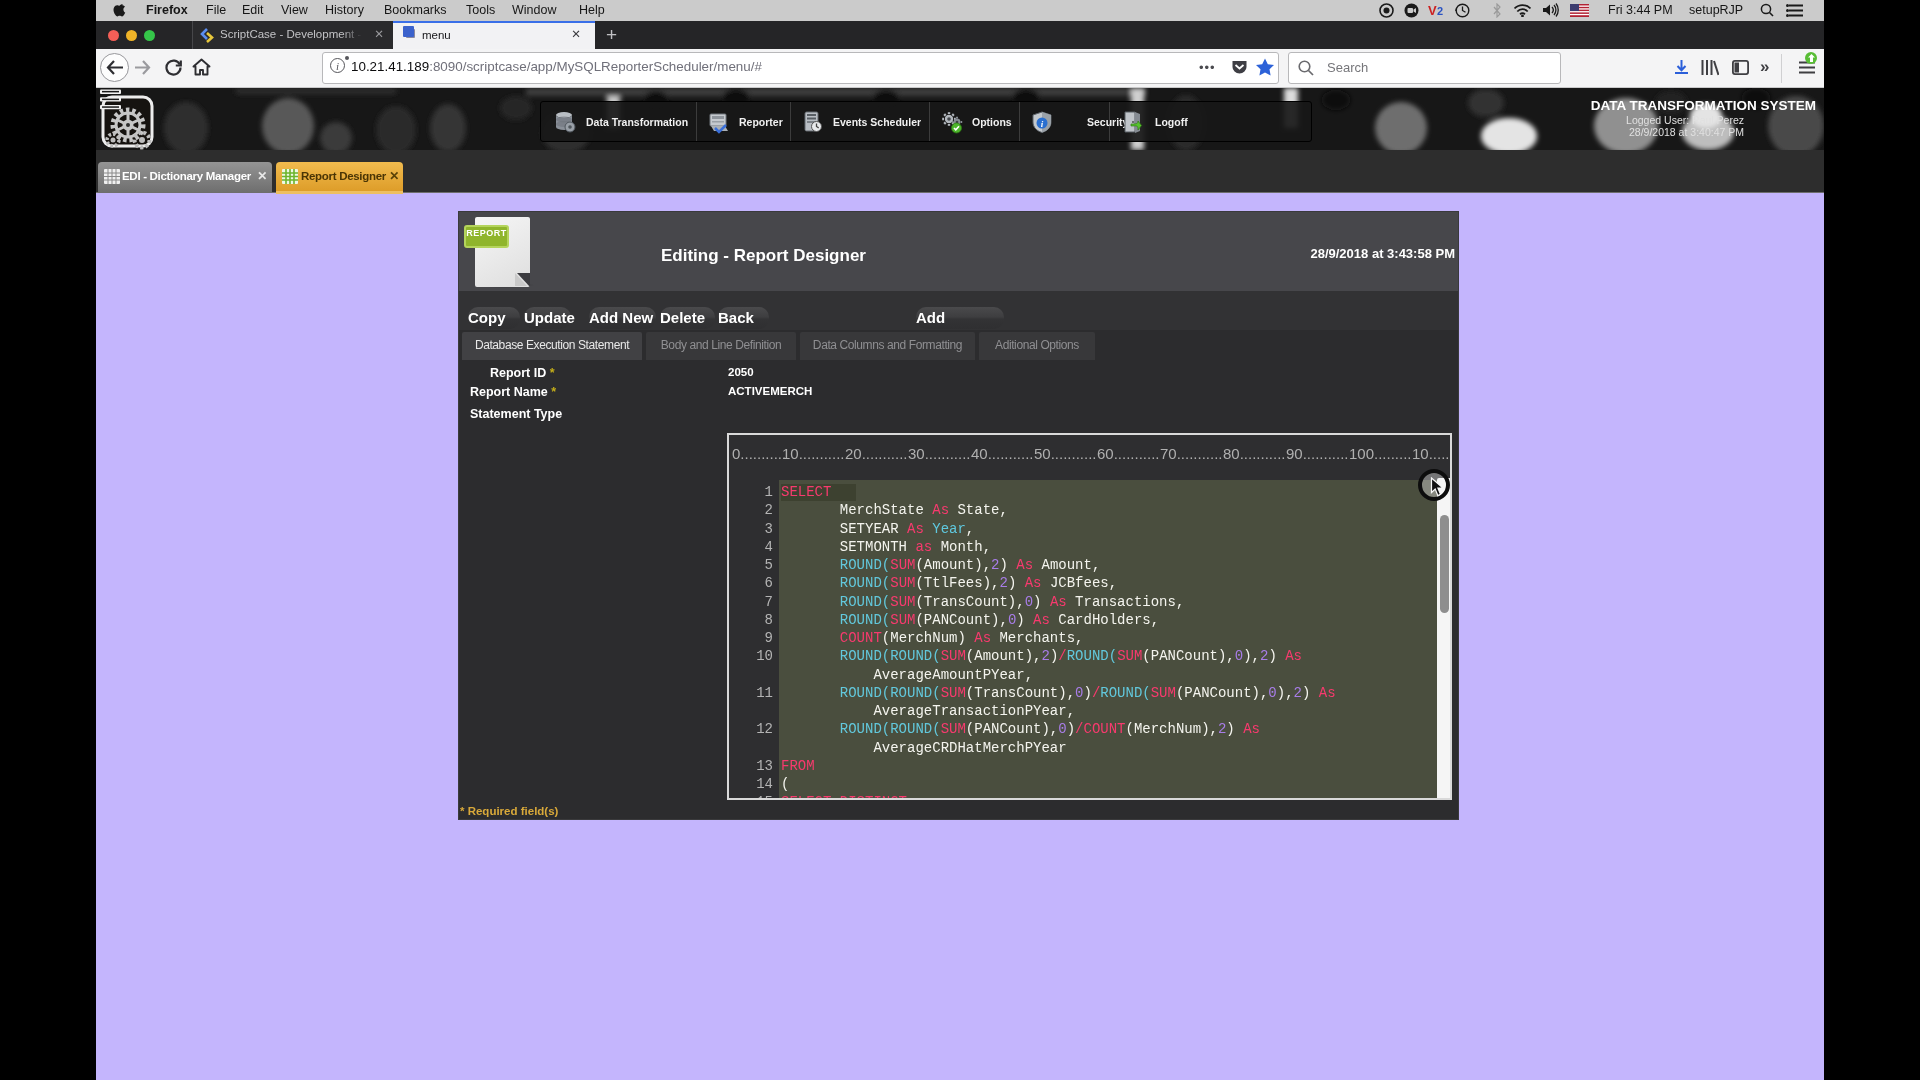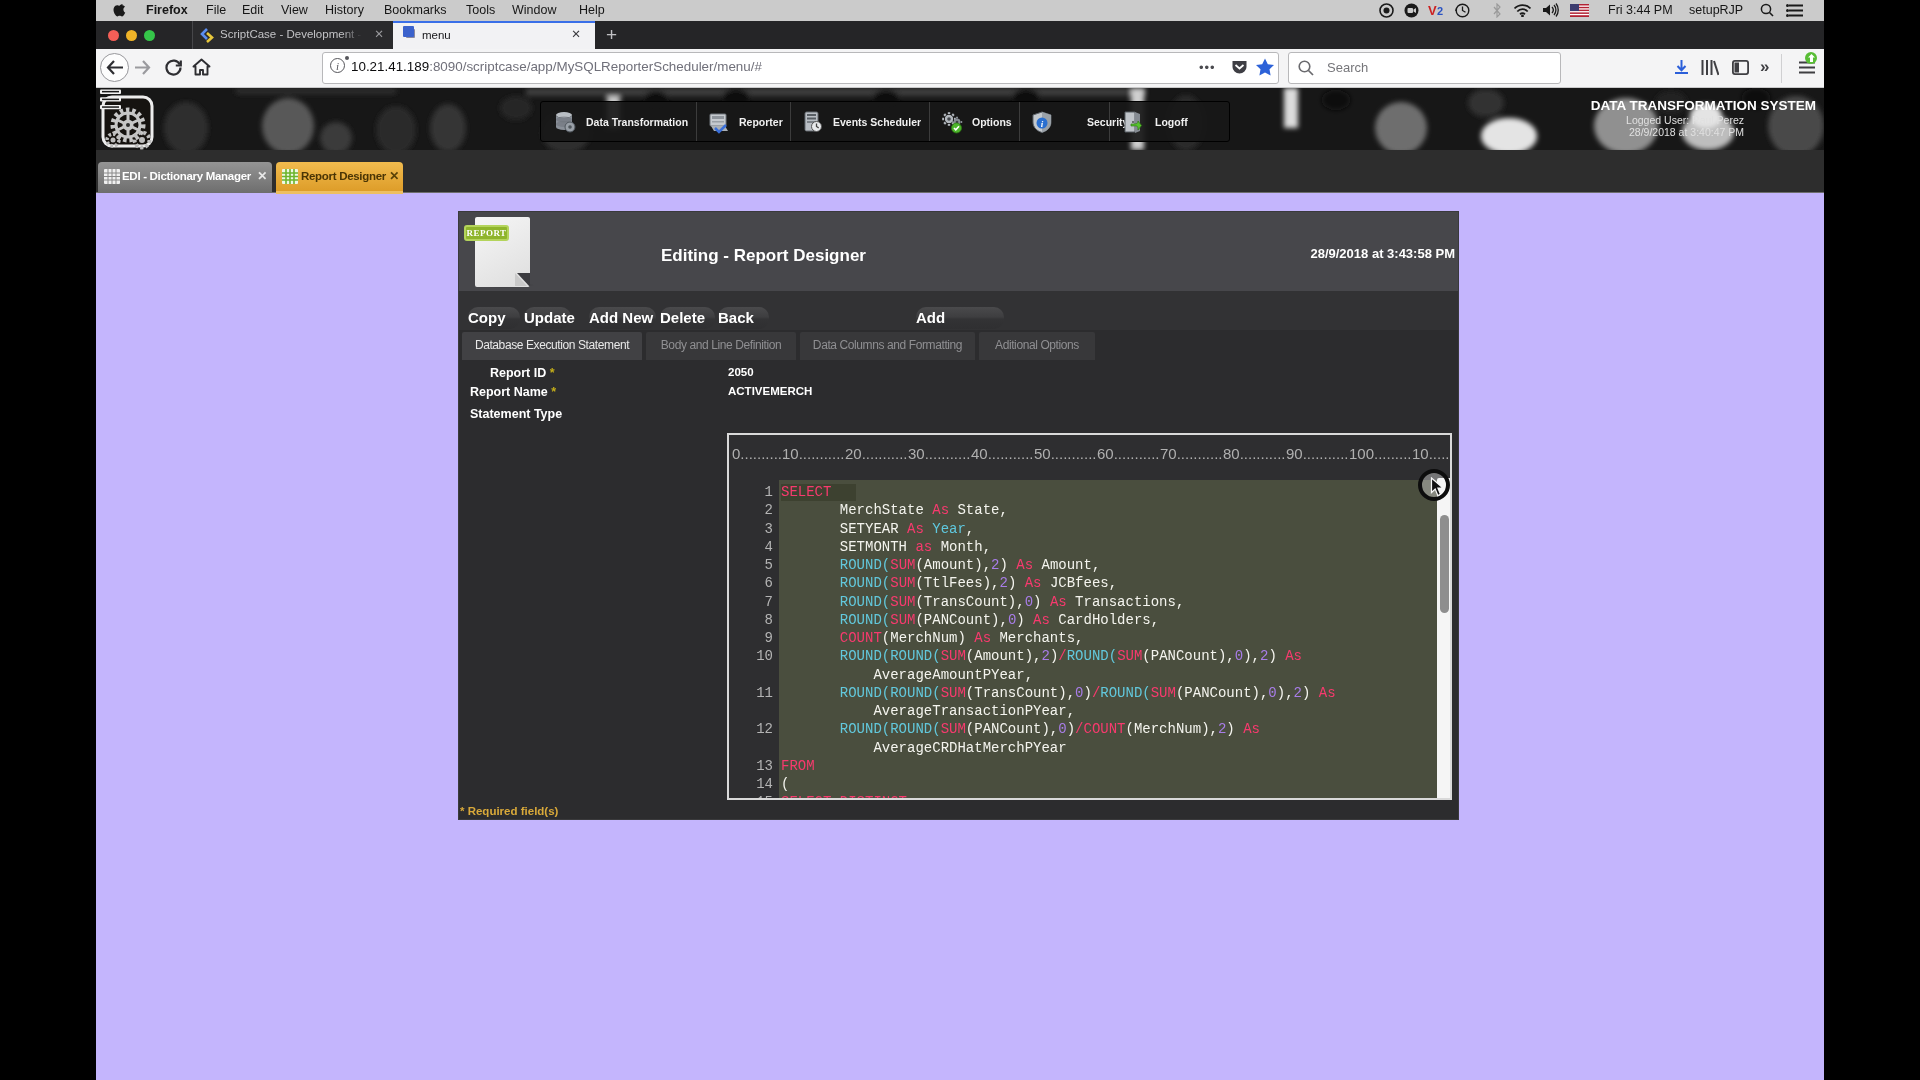--- a/index.html
+++ b/index.html
@@ -20,21 +20,21 @@
   .tab1 { position:absolute; left:97px; top:0; width:200px; height:28px; background:#2a2a2c; color:#c3c3c6; font-size:11.5px; }
   .tabactive { position:absolute; left:297px; top:0; width:202px; height:28px; background:#f2f2f4; color:#17171a; font-size:11.5px; border-top:2px solid #3a6fe8; }
 
   
   .navbar { position:absolute; left:0; top:49px; width:1728px; height:39px; background:#f4f4f5; border-bottom:1px solid #c9c9ca; }
   .urlbar { position:absolute; left:226px; top:3px; width:957px; height:32px; background:#fff; border:1px solid #b8b8ba; border-radius:3px; font-size:12.5px; color:#1c1c1e; }
   .searchbar { position:absolute; left:1192px; top:3px; width:273px; height:32px; background:#fff; border:1px solid #b8b8ba; border-radius:3px; font-size:13px; color:#76767a; }
 
   
   .banner { position:absolute; left:0; top:88px; width:1728px; height:62px; background:#161616; overflow:hidden; }
-  .appmenu { position:absolute; left:444px; top:13px; width:690px; height:41px; background:rgba(24,24,24,0.92); border:1px solid #000; border-radius:3px;text-align:center; }
+  .appmenu { position:absolute; left:444px; top:13px; width:772px; height:41px; background:rgba(24,24,24,0.92); border:1px solid #000; border-radius:3px;text-align:center; }
   .appmenu .mi { position:absolute; top:0; height:39px; color:#f0f0f0; font-size:10.5px; font-weight:bold; }
   .appmenu .sep { position:absolute; top:0; width:1px; height:39px; background:#3c3c3c; }
   .brand { position:absolute; right:8px; top:10px; text-align:right; color:#fff; }
 
   
   .strip { position:absolute; left:0; top:150px; width:1728px; height:43px; background:#2d2d2d; border-bottom:1px solid #6e6e6e; }
   .sctab1 { position:absolute; left:2px; top:12px; width:174px; height:30px; background:linear-gradient(#949494,#6f6f6f); border-radius:4px 4px 0 0; color:#fff; font-weight:bold; font-size:11.5px; letter-spacing:-0.3px; }
   .sctab2 { position:absolute; left:180px; top:12px; width:127px; height:30px; background:linear-gradient(#f1bb4e,#dd9c28); border-radius:4px 4px 0 0; color:#4a3505; font-weight:bold; font-size:11.5px; letter-spacing:-0.3px; }
 
   
@@ -413,21 +413,21 @@
 
     <div class="panel">
       <div class="phead">
         <div style="position:absolute;left:202px;top:34px;font-size:17px;font-weight:bold;color:#fff;">Editing - Report Designer</div>
         <div style="position:absolute;right:3px;top:34px;font-size:13px;font-weight:bold;color:#fff;">28/9/2018 at 3:43:58 PM</div>
 
         <div style="position:absolute;left:14px;top:70px;width:62px;height:6px;background:radial-gradient(ellipse at center, rgba(0,0,0,0.45), rgba(0,0,0,0) 70%);"></div>
         <div style="position:absolute;left:16px;top:5px;width:55px;height:70px;background:linear-gradient(150deg,#f6f6f6,#dedede);border-radius:2px;"></div>
         <div style="position:absolute;left:58px;top:61px;width:0;height:0;border-left:13px solid transparent;border-top:14px solid #3c3c40;"></div>
         <div style="position:absolute;left:56px;top:61px;width:0;height:0;border-right:12px solid transparent;border-bottom:13px solid #c9c9c9;"></div>
-        <div style="position:absolute;left:5px;top:13px;width:45px;height:16px;background:#8fb52c;border:2px solid #b4d45c;border-radius:3px;color:#fff;font-size:9px;font-weight:bold;text-align:center;line-height:13px;letter-spacing:0.5px;font-family:Liberation Serif, serif;">REPORT</div>
+        <div style="position:absolute;left:5px;top:13px;width:45px;height:23px;background:#8fb52c;border:2px solid #b4d45c;border-radius:3px;color:#fff;font-size:9px;font-weight:bold;text-align:center;line-height:13px;letter-spacing:0.5px;">REPORT</div>
       </div>
       <div class="pbtns">
         <div class="btn" style="left:9px;width:52px;">Copy</div>
         <div class="btn" style="left:65px;width:47px;">Update</div>
         <div class="btn" style="left:130px;width:67px;">Add New</div>
         <div class="btn" style="left:201px;width:55px;">Delete</div>
         <div class="btn" style="left:259px;width:51px;">Back</div>
         <div class="btn" style="left:457px;width:88px;">Add Column</div>
       </div>
       <div class="ptabs">

